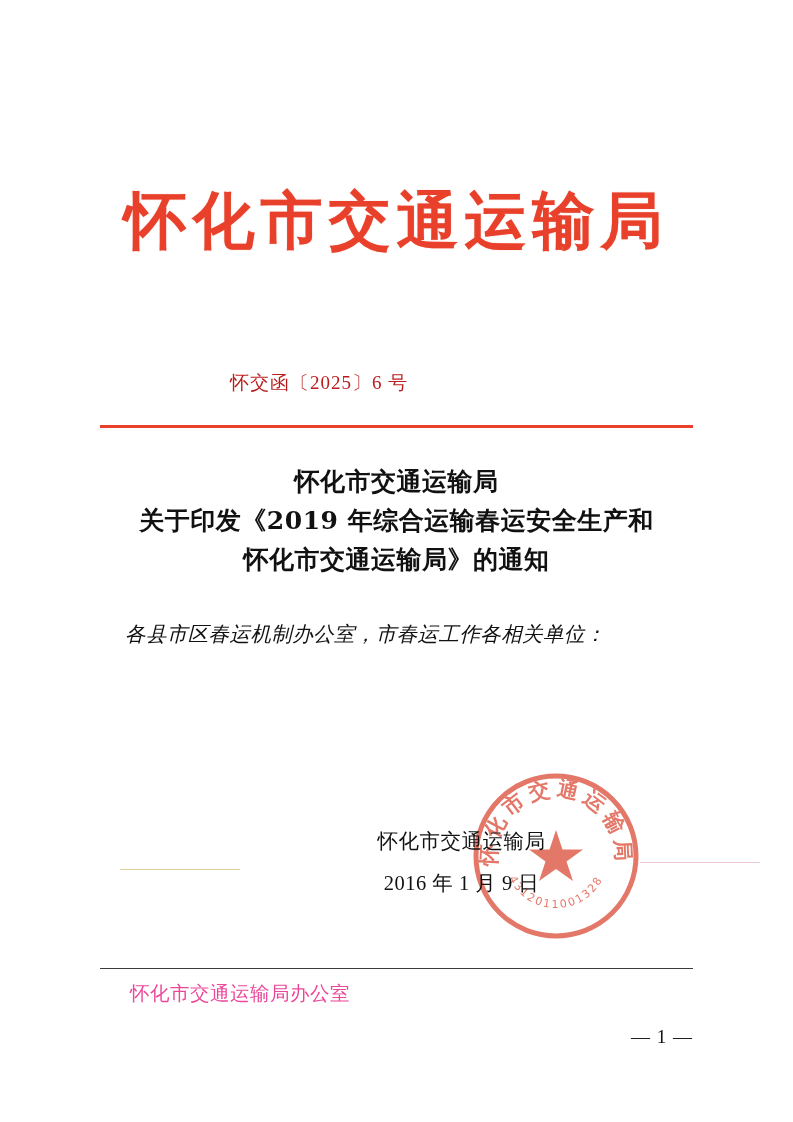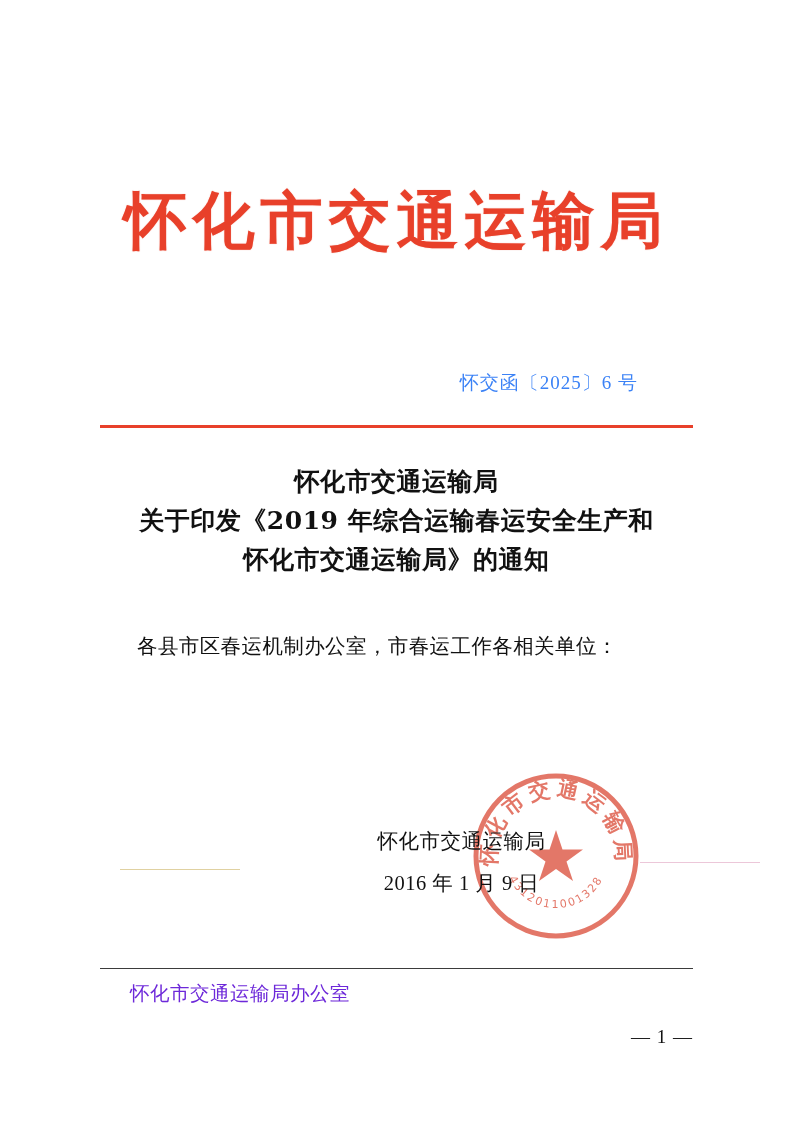--- a/index.html
+++ b/index.html
@@ -36,23 +36,23 @@
     line-height: 1.15;
     white-space: nowrap;
     text-shadow: 0 0 1px rgba(232,64,42,0.5);
   }
 
   .doc-number {
     position: absolute;
     top: 370px;
     left: 0;
     width: 638px;
-    text-align: right;
+    text-align: center;
     font-size: 19px;
-    color: #3b82f6;
+    color: #b91c1c;
     letter-spacing: 1px;
   }
 
   .red-rule {
     position: absolute;
     top: 425px;
     left: 100px;
     width: 593px;
     height: 3px;
     background: #e8402a;
@@ -78,21 +78,21 @@
   .doc-body {
     position: absolute;
     top: 612px;
     left: 125px;
     width: 545px;
     font-size: 20.5px;
     line-height: 44px;
     color: #111111;
     letter-spacing: 0.4px;
   }
-  .doc-body p { margin: 12px; }
+  .doc-body p { margin: 0; font-style: italic; }
   .doc-body p.indent { text-indent: 2em; }
 
   
   .signature {
     position: absolute;
     top: 820px;
     left: 0;
     width: 793px;
     text-align: center;
     font-size: 20.5px;
@@ -145,21 +145,21 @@
     height: 1px;
     background: #3b3b3b;
   }
   .footer-row {
     position: absolute;
     top: 980px;
     left: 100px;
     width: 593px;
     display: flex;
     font-size: 19.5px;
-    color: #6d28d9;
+    color: #ec4899;
     letter-spacing: 0.5px;
   }
   .footer-row .left { padding-left: 30px; }
   .footer-row .right { padding-right: 18px; }
 
   .page-number {
     position: absolute;
     top: 1026px;
     left: 100px;
     width: 593px;

